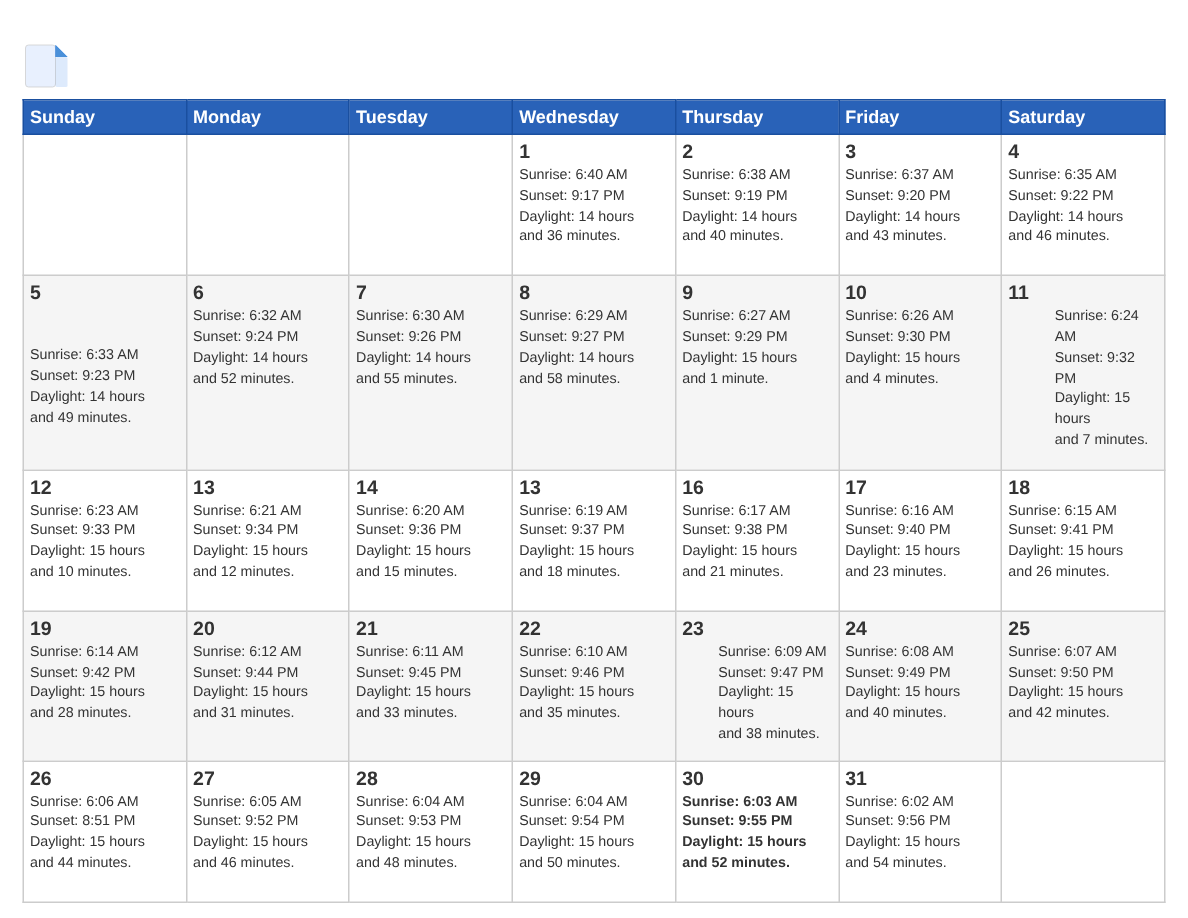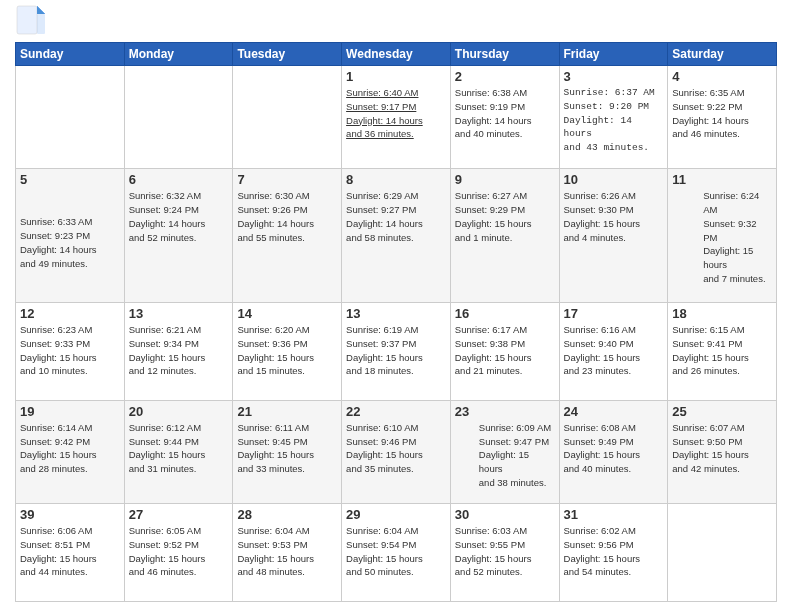--- a/index.html
+++ b/index.html
@@ -6,21 +6,21 @@
     body {
       font-family: Arial, sans-serif;
       background: #fff;
       width: 792px;
       height: 612px;
       overflow: hidden;
     }
     .page {
       width: 792px;
       height: 612px;
-      padding: 4px 15px 10px 15px;
+      padding: 28px 15px 10px 15px;
       display: flex;
       flex-direction: column;
     }
     .header {
       display: flex;
       justify-content: space-between;
       align-items: flex-start;
       margin-bottom: 6px;
     }
     .title-block {
@@ -123,35 +123,35 @@
           <th>Saturday</th>
         </tr>
     </thead>
     <tbody id="calendar-body">
     <tr>
           <td class="empty"></td>
           <td class="empty"></td>
           <td class="empty"></td>
           <td>
             <div class="day-number">1</div>
-            <div class="day-info" style="white-space: pre-line; text-decoration: underline;">Sunrise: 6:40 AM
+            <div class="day-info" style="white-space: pre-line;">Sunrise: 6:40 AM
 Sunset: 9:17 PM
 Daylight: 14 hours
 and 36 minutes.</div>
           </td>
           <td>
             <div class="day-number">2</div>
             <div class="day-info" style="white-space: pre-line;">Sunrise: 6:38 AM
 Sunset: 9:19 PM
 Daylight: 14 hours
 and 40 minutes.</div>
           </td>
           <td>
             <div class="day-number">3</div>
-            <div class="day-info" style="white-space: pre-line; font-family: Liberation Mono, monospace;">Sunrise: 6:37 AM
+            <div class="day-info" style="white-space: pre-line;">Sunrise: 6:37 AM
 Sunset: 9:20 PM
 Daylight: 14 hours
 and 43 minutes.</div>
           </td>
           <td>
             <div class="day-number">4</div>
             <div class="day-info" style="white-space: pre-line;">Sunrise: 6:35 AM
 Sunset: 9:22 PM
 Daylight: 14 hours
 and 46 minutes.</div>
@@ -305,21 +305,21 @@
           <td>
             <div class="day-number">25</div>
             <div class="day-info" style="white-space: pre-line;">Sunrise: 6:07 AM
 Sunset: 9:50 PM
 Daylight: 15 hours
 and 42 minutes.</div>
           </td>
         </tr>
         <tr>
           <td>
-            <div class="day-number">39</div>
+            <div class="day-number">26</div>
             <div class="day-info" style="white-space: pre-line;">Sunrise: 6:06 AM
 Sunset: 8:51 PM
 Daylight: 15 hours
 and 44 minutes.</div>
           </td>
           <td>
             <div class="day-number">27</div>
             <div class="day-info" style="white-space: pre-line;">Sunrise: 6:05 AM
 Sunset: 9:52 PM
 Daylight: 15 hours
@@ -334,21 +334,21 @@
           </td>
           <td>
             <div class="day-number">29</div>
             <div class="day-info" style="white-space: pre-line;">Sunrise: 6:04 AM
 Sunset: 9:54 PM
 Daylight: 15 hours
 and 50 minutes.</div>
           </td>
           <td>
             <div class="day-number">30</div>
-            <div class="day-info" style="white-space: pre-line;">Sunrise: 6:03 AM
+            <div class="day-info" style="white-space: pre-line; font-weight: bold;">Sunrise: 6:03 AM
 Sunset: 9:55 PM
 Daylight: 15 hours
 and 52 minutes.</div>
           </td>
           <td>
             <div class="day-number">31</div>
             <div class="day-info" style="white-space: pre-line;">Sunrise: 6:02 AM
 Sunset: 9:56 PM
 Daylight: 15 hours
 and 54 minutes.</div>

